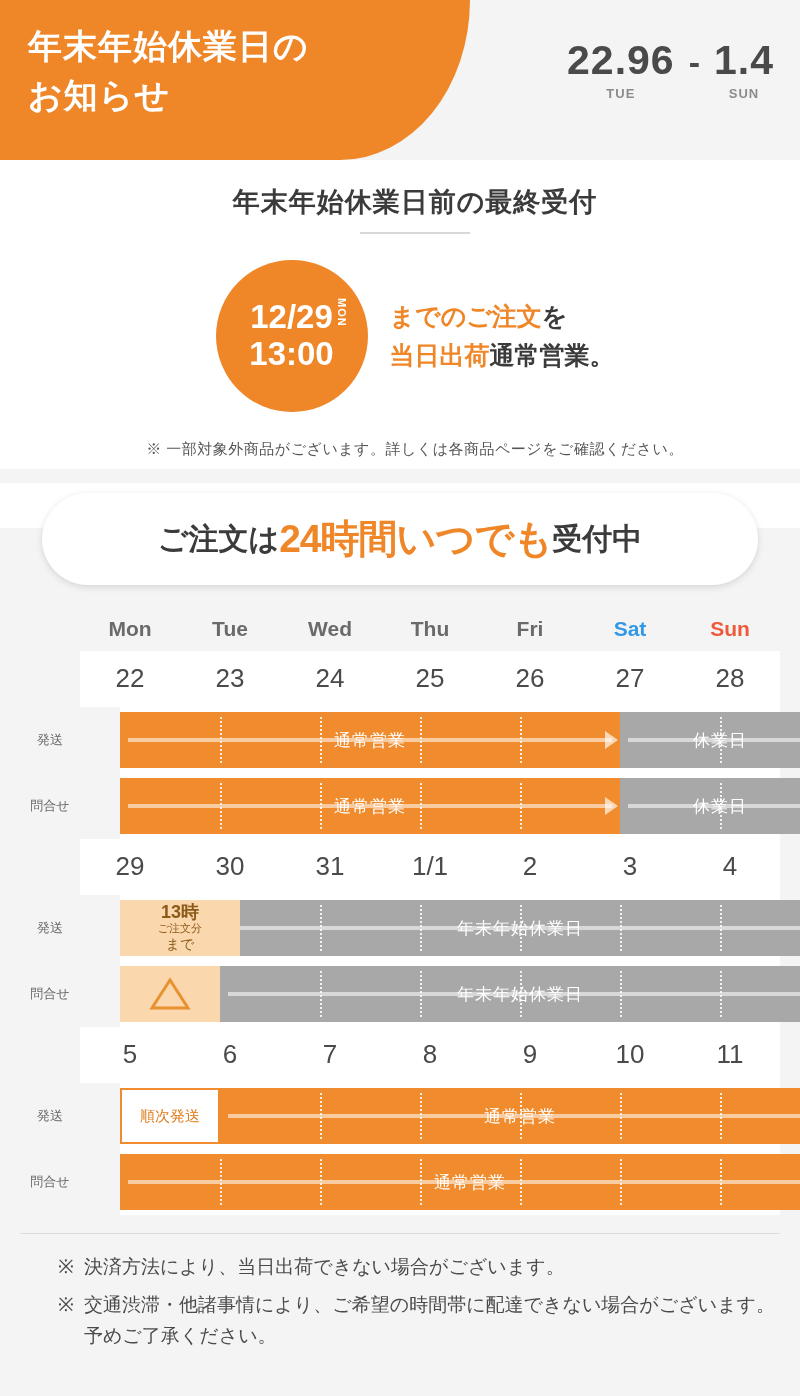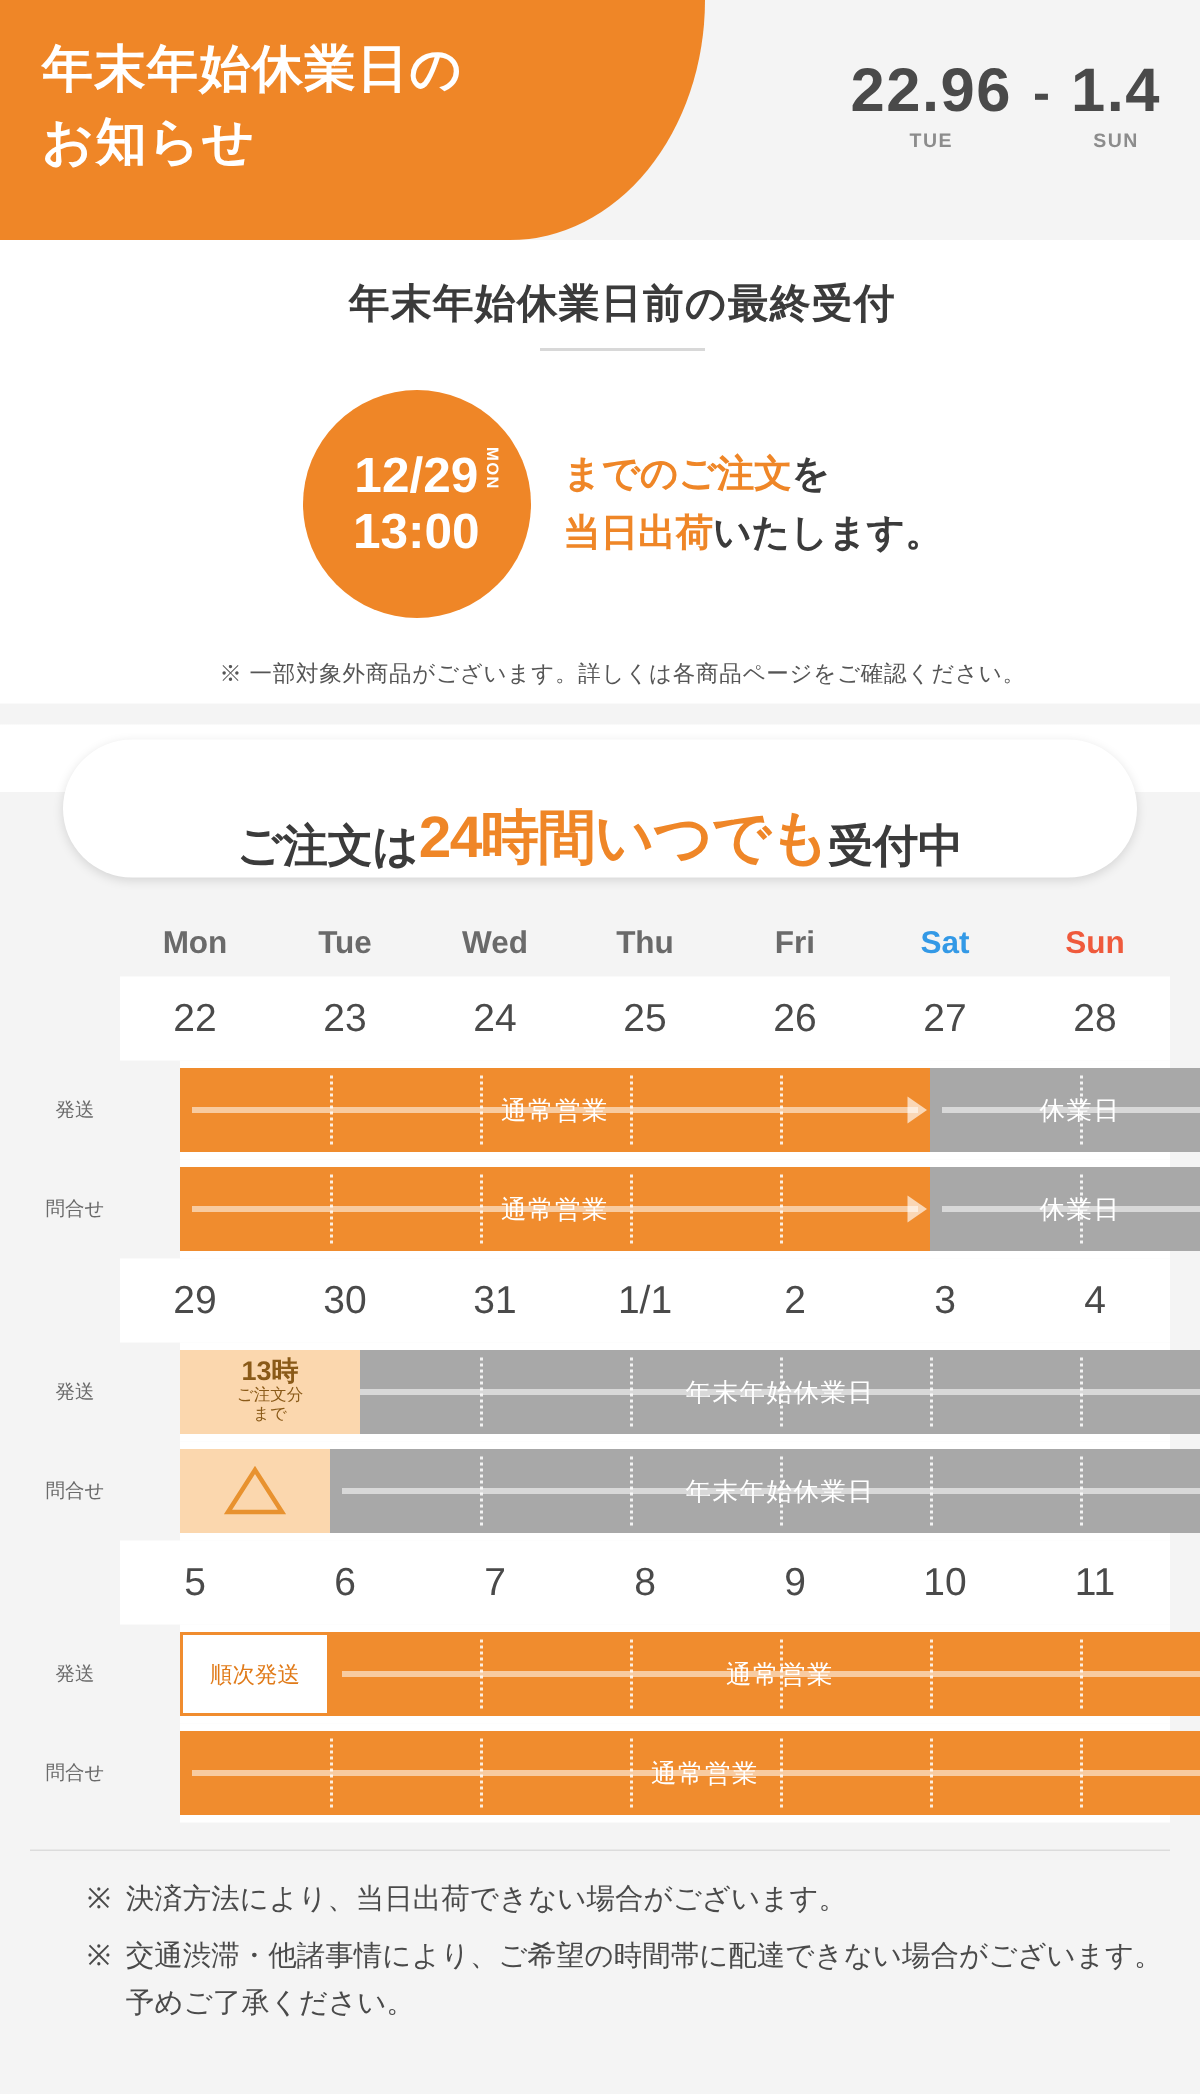--- a/index.html
+++ b/index.html
@@ -173,21 +173,21 @@
     justify-content: center;
     margin-top: 14px;
   }
   .banner {
     width: 716px;
     height: 92px;
     background: #fff;
     border-radius: 46px;
     box-shadow: 0 2px 7px rgba(0,0,0,0.13);
     display: flex;
-    align-items: flex-end;
+    align-items: center;
     justify-content: center;
     font-size: 30px;
     font-weight: bold;
     color: #3b3b3b;
     letter-spacing: 0px;
   }
   .banner .big {
     color: #ef8627;
     font-size: 39px;
     letter-spacing: -1px;
@@ -307,21 +307,21 @@
     background: #fbd7ae;
     display: flex;
     flex-direction: column;
     align-items: center;
     justify-content: center;
     color: #8a5a18;
     z-index: 5;
   }
   .cell-13 .t1 { font-size: 18px; font-weight: bold; line-height: 1.05; }
   .cell-13 .t2 { font-size: 11px; line-height: 1.25; }
-  .cell-13 .t3 { font-size: 11px; line-height: 1.25; }
+  .cell-13 .t3 { font-size: 14px; line-height: 1.25; }
   .tri-cell {
     position: absolute;
     top: 5px; bottom: 5px;
     background: #fbd7ae;
     display: flex;
     align-items: center;
     justify-content: center;
     z-index: 5;
   }
   .tri-outline {
@@ -388,21 +388,21 @@
     <div class="sec1-underline"></div>
 
     <div class="deadline-row">
       <div class="deadline-circle">
         <div class="deadline-date">12/29</div>
         <div class="deadline-time">13:00</div>
         <div class="deadline-mon">MON</div>
       </div>
       <div class="deadline-text">
         <div><span class="hl">までのご注文</span>を</div>
-        <div><span class="hl">当日出荷</span><span>いたします。</span></div>
+        <div><span class="hl">当日出荷</span><span>通常営業。</span></div>
       </div>
     </div>
 
     <div class="note-small">※ 一部対象外商品がございます。詳しくは各商品ページをご確認ください。</div>
   </div>
 
   <div class="banner-wrap">
     <div class="banner">
       <span>ご注文は</span>
         <span class="big">24時間いつでも</span>

